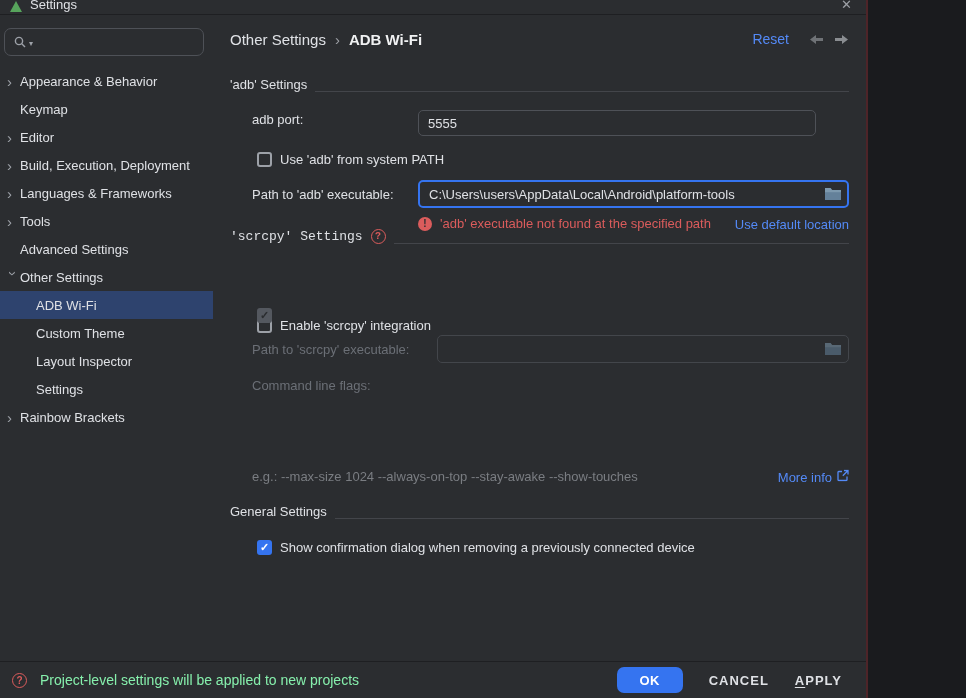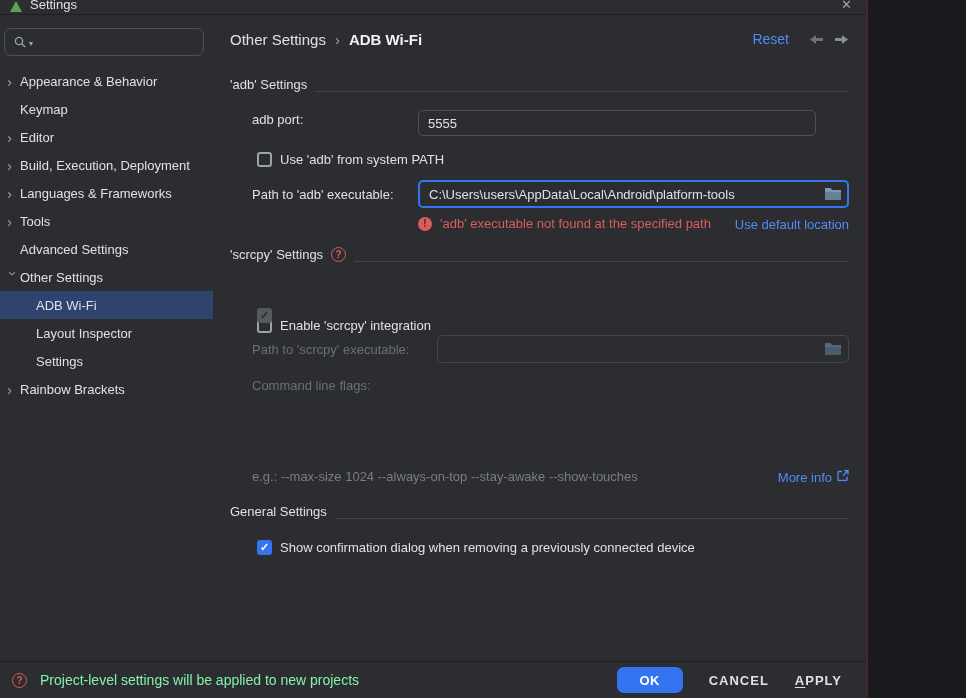--- a/index.html
+++ b/index.html
@@ -138,20 +138,24 @@
         <div class="trow">
           <span class="chev down">›</span>
           <span class="tlabel">Other Settings</span>
         </div>
         <div class="trow sel">
           <span class="chev"></span>
           <span class="tlabel child">ADB Wi-Fi</span>
         </div>
         <div class="trow">
           <span class="chev"></span>
+          <span class="tlabel child">Custom Theme</span>
+        </div>
+        <div class="trow">
+          <span class="chev"></span>
           <span class="tlabel child">Layout Inspector</span>
         </div>
         <div class="trow">
           <span class="chev"></span>
           <span class="tlabel child">Settings</span>
         </div>
         <div class="trow">
           <span class="chev">›</span>
           <span class="tlabel">Rainbow Brackets</span>
         </div>
@@ -214,21 +218,21 @@
     </div>
 
     <div class="row" style="top:200px; height:16px;">
       <div style="position:absolute; left:188px; display:flex; align-items:center; gap:8px;">
         <span class="err-icon">!</span>
         <span class="err-text">'adb' executable not found at the specified path</span>
       </div>
       <span class="link right-link">Use default location</span>
     </div>
 
-    <div class="sec-header" style="top:230px;">
+    <div class="sec-header" style="top:212px;font-family:Liberation Mono, monospace;">
       <span class="sec-title">'scrcpy' Settings</span>
       <span class="help-icon">?</span>
       <span class="sec-line"></span>
     </div>
 
     <div class="row" style="top:258px; height:16px;margin-top:44px;">
       <div class="cb-row">
         <span class="cb unchecked"></span>
         <span>Enable 'scrcpy' integration</span>
       </div>

